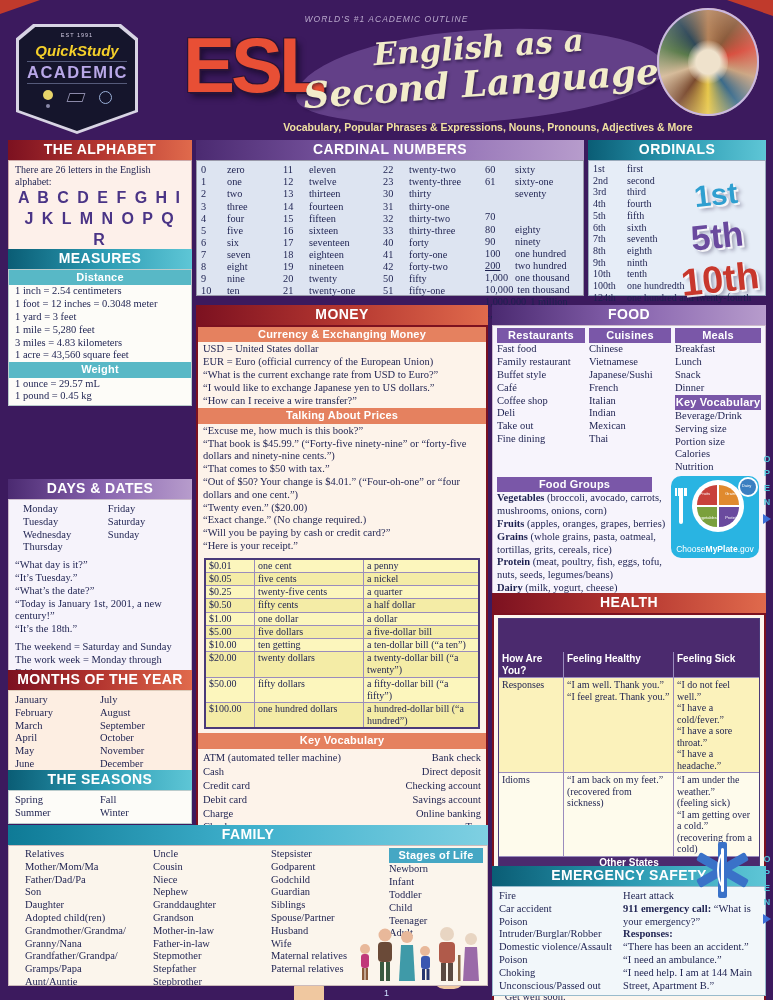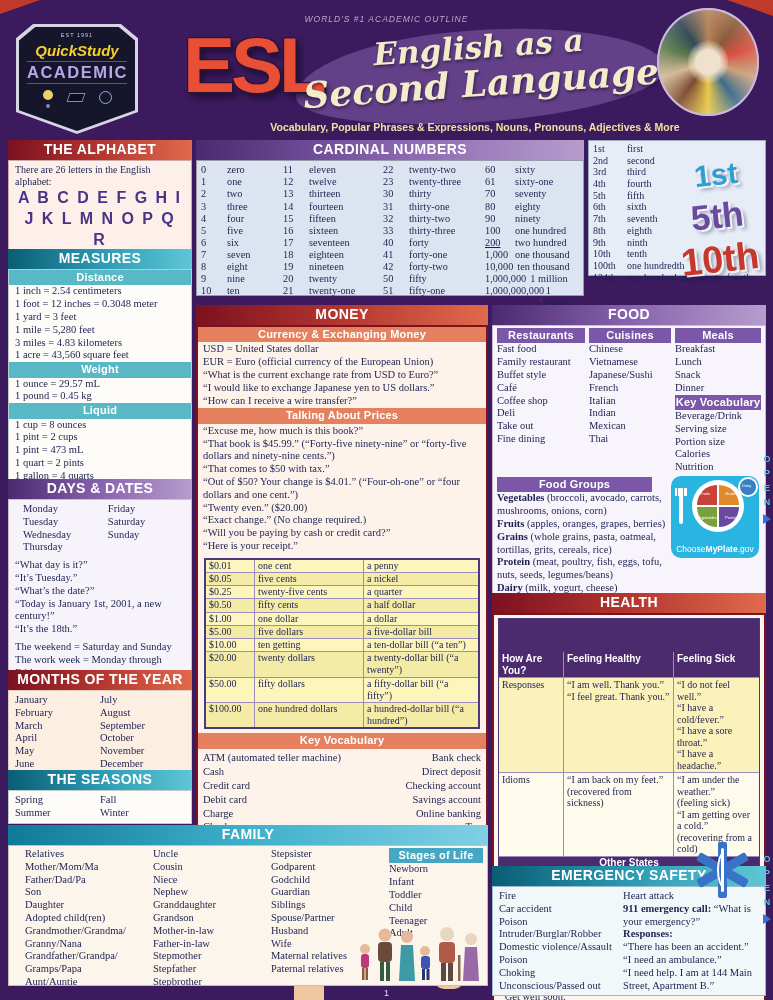--- a/index.html
+++ b/index.html
@@ -48,21 +48,21 @@
   .script{position:absolute;left:300px;top:32px;width:360px;text-align:center;
     font-family:"DejaVu Serif",serif;font-style:italic;font-weight:bold;color:#f2ecca;
     transform:rotate(-4deg);text-shadow:1px 2px 3px rgba(20,10,40,.55);}
   .script .l1{font-size:31px;line-height:1;}
   .script .l2{font-size:36px;line-height:1.15;}
   .photo{position:absolute;right:14px;top:8px;width:102px;height:108px;border-radius:50%;
     background:conic-gradient(#b5835a,#8a5a3a,#d94f3f,#c9a27e,#3a6a8a,#e8c84a,#7a4a2f,#d4b896,#5a7a4a,#2f4858,#b5835a);
     box-shadow:inset 0 0 0 2px #cbb8e0, inset 0 0 30px rgba(255,255,255,.25);}
   .photo::after{content:"";position:absolute;inset:30%;border-radius:50%;
     background:radial-gradient(circle,#efe2cc 0 40%,rgba(239,226,204,0) 75%);}
-  .subtitle{position:absolute;left:195px;top:121px;width:560px;text-align:center;color:#f0e0a0;
+  .subtitle{position:absolute;left:208px;top:121px;width:560px;text-align:center;color:#f0e0a0;
     font-family:"Liberation Sans",sans-serif;font-weight:bold;font-size:10.5px;}
   .corner{position:absolute;width:0;height:0;border-style:solid;}
   .corner.tl{left:0;top:0;border-width:14px 40px 0 0;border-color:#c03a2c transparent transparent transparent;}
   .corner.tr{right:0;top:0;border-width:0 46px 16px 0;border-color:transparent #c03a2c transparent transparent;}
   
   .deco{position:absolute;font-family:"Liberation Sans",sans-serif;font-weight:bold;
     text-shadow:2px 2px 0 rgba(255,255,255,.85),4px 4px 4px rgba(30,20,60,.35);transform:rotate(-6deg);}
   
   .ytable{border:2px solid #4a3a7a;background:#fcf6bd;}
   .ytable .trow{display:flex;border-top:1px solid #9a8cbd;}
@@ -189,30 +189,20 @@
               <div style="padding: 0px 6px;">1 acre = 43,560 square feet</div>
             </div>
         </div>
           <div>
           <div class="sub s-teal">Weight</div>
           <div>
               <div style="padding: 0px 6px;">1 ounce = 29.57 mL</div>
               <div style="padding: 0px 6px;">1 pound = 0.45 kg</div>
             </div>
         </div>
-          <div>
-          <div class="sub s-teal">Liquid</div>
-          <div>
-              <div style="padding: 0px 6px;">1 cup = 8 ounces</div>
-              <div style="padding: 0px 6px;">1 pint = 2 cups</div>
-              <div style="padding: 0px 6px;">1 pint = 473 mL</div>
-              <div style="padding: 0px 6px;">1 quart = 2 pints</div>
-              <div style="padding: 0px 6px;">1 gallon = 4 quarts</div>
-            </div>
-        </div>
         </div>
     </div>
   </div>
 
   <div class="panel" style="left:8px;top:479px;width:184px;">
     <div class="h1 g-purple">DAYS &amp; DATES</div>
     <div class="body" style="background:#f6f3fb;border:1px solid #cbc;font-size:10.5px;">
       <div class="cols">
         <div style="flex:1.1;padding-left:8px;">
             <div>Monday</div>
@@ -422,21 +412,21 @@
       <div style="flex:1;">
           <div class="numrow">
             <span style="min-width:26px;margin-right:4px;">60</span>
             <span>sixty</span>
           </div>
           <div class="numrow">
             <span style="min-width:26px;margin-right:4px;">61</span>
             <span>sixty-one</span>
           </div>
           <div class="numrow">
-            <span style="min-width:26px;margin-right:4px;">70</span>
+            <span style="min-width:26px;margin-right:4px;margin-top:23px;">70</span>
             <span>seventy</span>
           </div>
           <div class="numrow">
             <span style="min-width:26px;margin-right:4px;">80</span>
             <span>eighty</span>
           </div>
           <div class="numrow">
             <span style="min-width:26px;margin-right:4px;">90</span>
             <span>ninety</span>
           </div>
@@ -462,20 +452,21 @@
           </div>
           <div class="numrow">
             <span style="min-width:26px;margin-right:4px;">1,000,000,000</span>
             <span>1 billion</span>
           </div>
         </div>
     </div>
   </div>
 
   <div class="panel" style="left:588px;top:140px;width:178px;height:160px;">
+    <div class="h1 g-teal">ORDINALS</div>
     <div style="background:#e6edf7;border:1px solid #9ab;padding:2px 4px;height:136px;box-sizing:border-box;position:relative;font-size:10px;line-height:1.17;">
       <div>
           <div class="numrow">
             <span style="min-width:32px;margin-right:2px;">1st</span>
             <span>first</span>
           </div>
           <div class="numrow">
             <span style="min-width:32px;margin-right:2px;">2nd</span>
             <span>second</span>
           </div>

